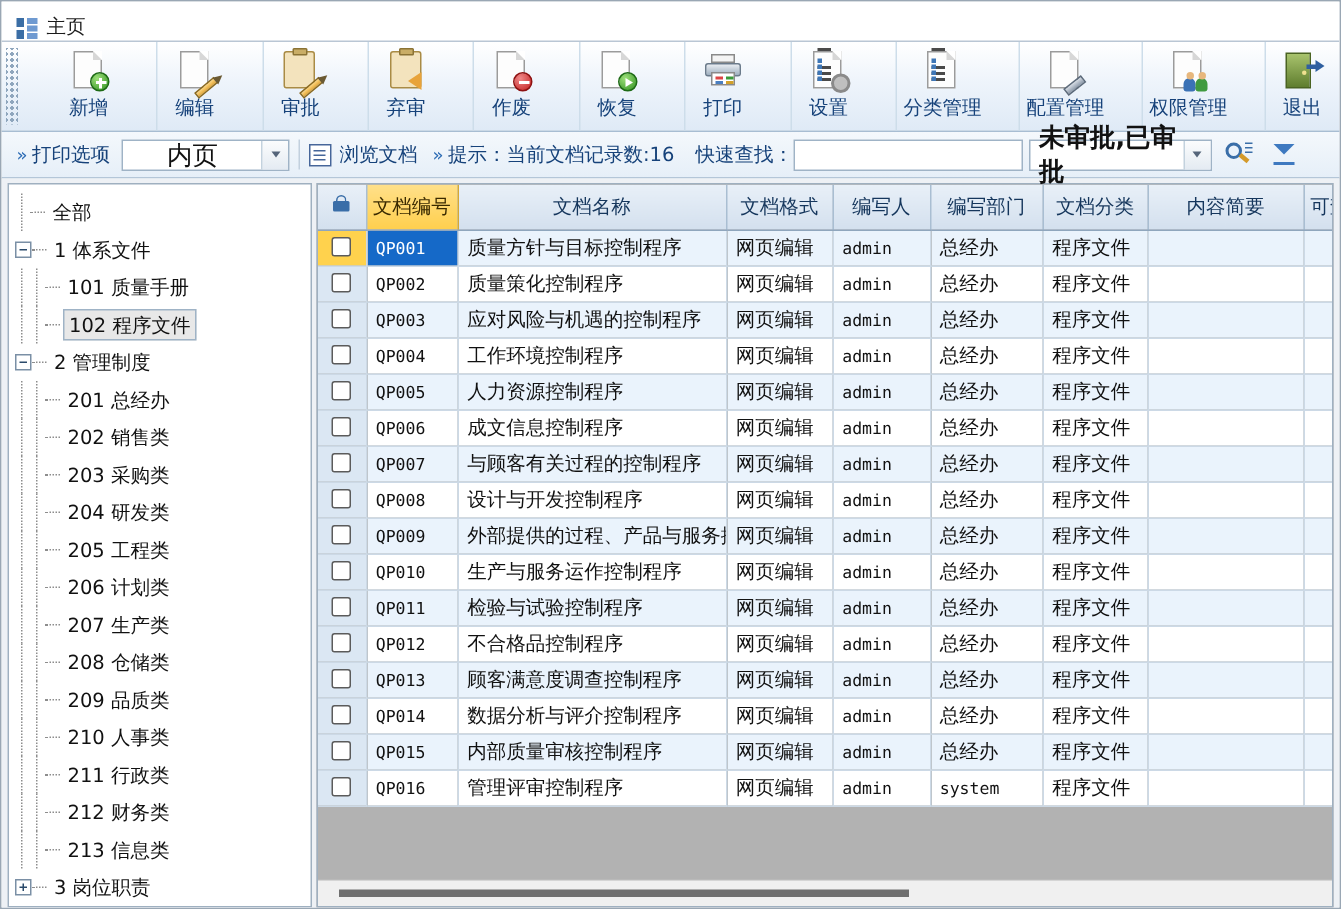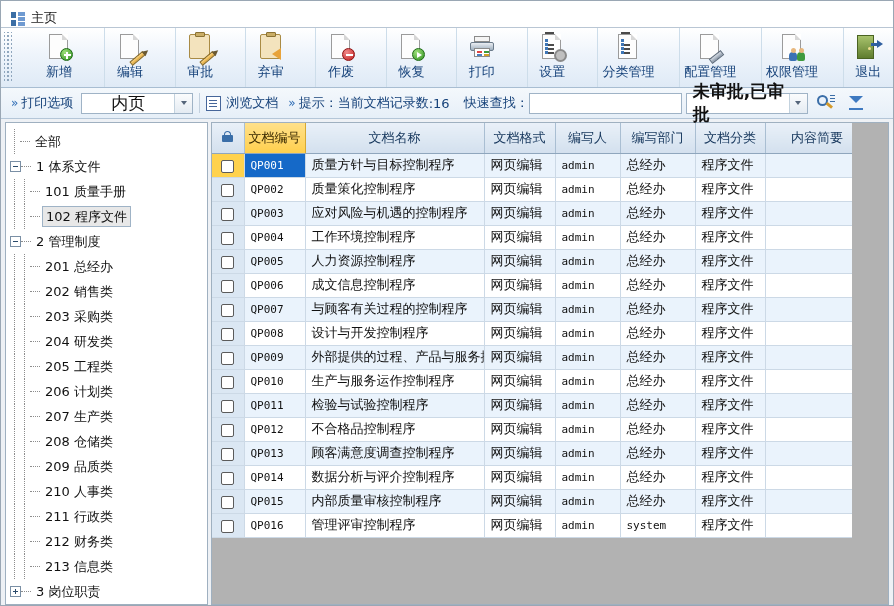--- a/index.html
+++ b/index.html
@@ -168,21 +168,21 @@
      position:relative;flex:0 0 auto;}
   .tog:before{content:"";position:absolute;left:2px;top:4px;width:5px;height:1px;background:#2b4a6b;}
   .tog.plus:after{content:"";position:absolute;left:4px;top:2px;width:1px;height:5px;background:#2b4a6b;}
   .dash{width:12px;height:25px;position:relative;flex:0 0 auto;}
   .dash:after{content:"";position:absolute;left:0;top:12px;width:10px;height:0;border-top:1px dotted #8d8d8d;}
   .tlabel{padding:1px 3px;}
   .tlabel.sel{background:#e8e8e8;}
 
   
   .gridpane{flex:1;margin:3px 4px 3px 3px;box-sizing:border-box;
-     border:1px solid #9fb0c0;background:#b2b2b2;display:flex;flex-direction:row;overflow:hidden;gap:36px;}
+     border:1px solid #9fb0c0;background:#b2b2b2;display:flex;flex-direction:column;overflow:hidden;gap:36px;}
   .gridwrap{flex:1;overflow:hidden;position:relative;background:#b2b2b2;}
   table.grid{border-collapse:collapse;table-layout:fixed;width:692px;font-size:13px;}
   table.grid th{height:30px;box-sizing:border-box;
      background:linear-gradient(#e9f0f8,#d3e0ee);
      border-right:1px solid #a9bed2;border-bottom:1px solid #8fa6bd;
      font-weight:normal;color:#15365c;font-size:13px;}
   table.grid th.sorted{background:linear-gradient(#ffe08a,#ffcf4d);color:#3a2a00;
      border-right:1px solid #d6a933;}
   table.grid td{height:24px;box-sizing:border-box;
      border-right:1px solid #ccd9e6;border-bottom:1px solid #ccd9e6;

